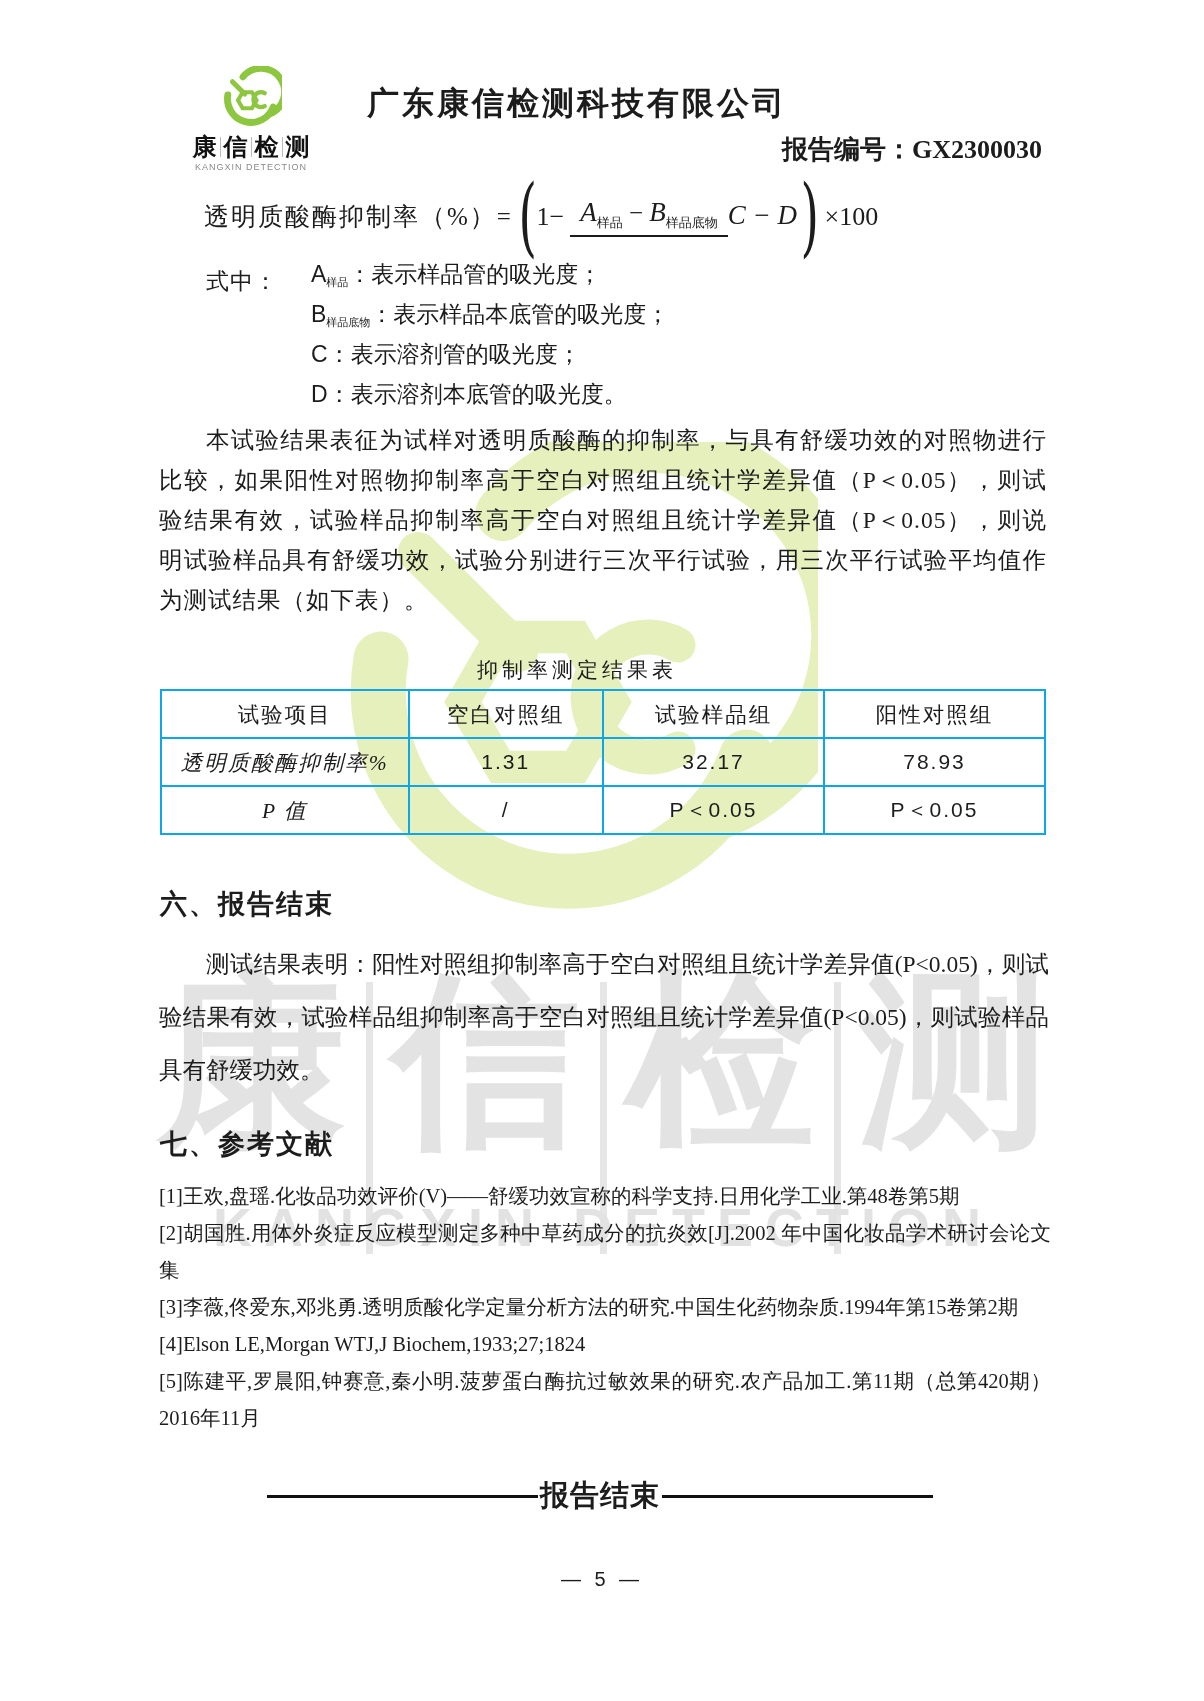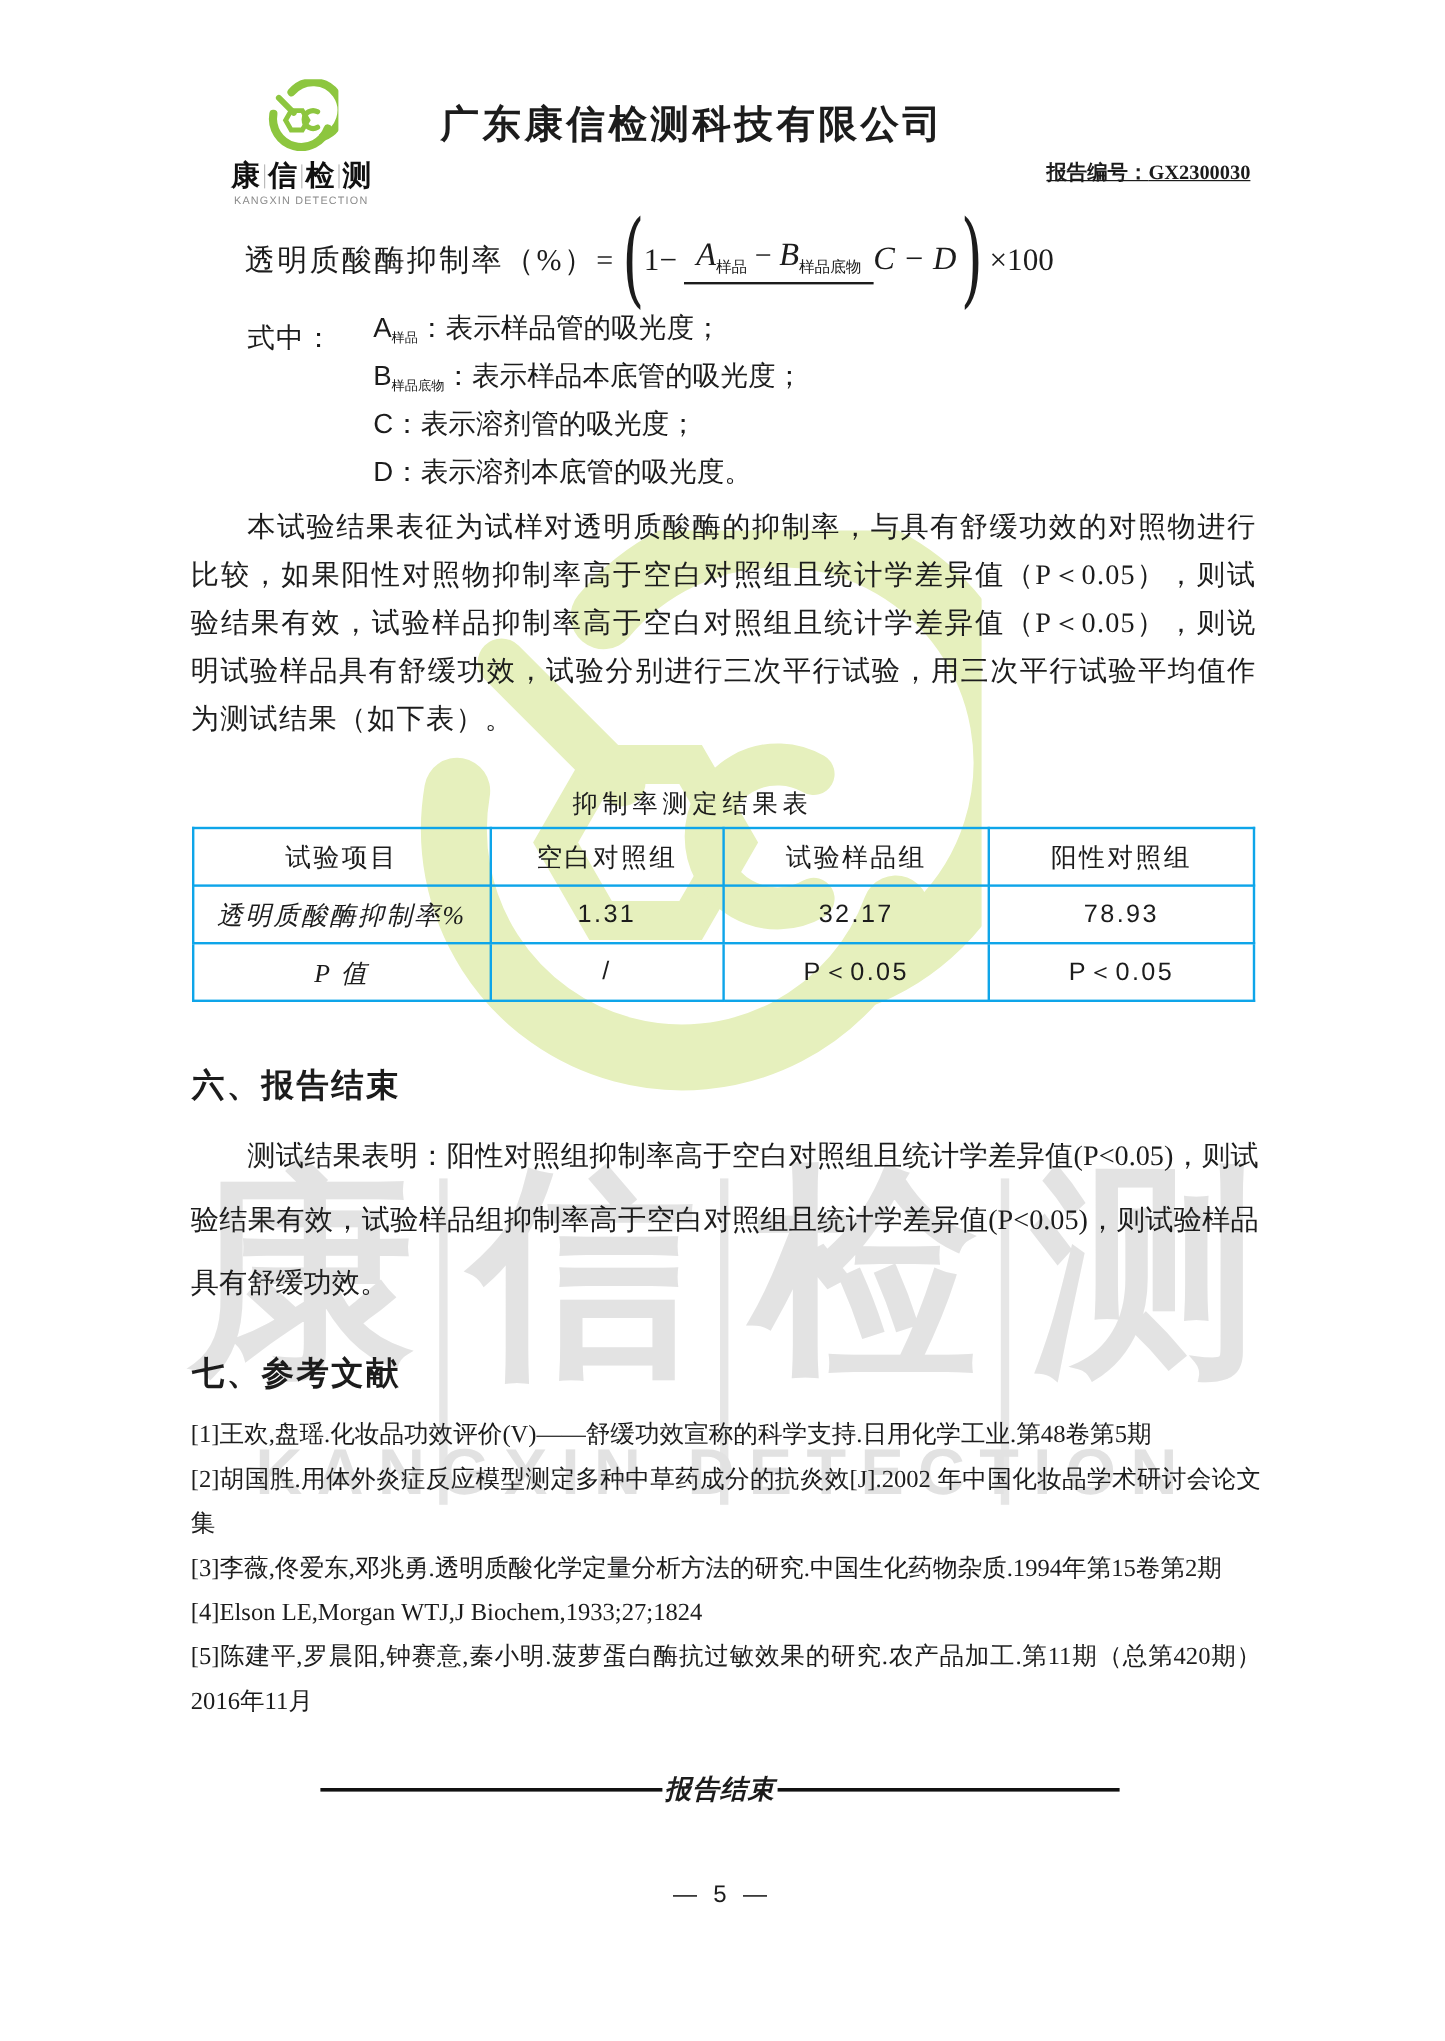--- a/index.html
+++ b/index.html
@@ -17,21 +17,21 @@
          letter-spacing:12px;color:#e2e2e2;text-align:center;margin-top:28px;white-space:nowrap;}
   
   .logo{position:absolute;left:186px;top:66px;width:130px;text-align:center;z-index:2;}
   .logo-icon{display:block;margin:0 auto;}
   .logo-cn{display:flex;justify-content:center;align-items:center;margin-top:2px;
            font-weight:700;font-size:24px;color:#111;line-height:1.1;}
   .logo-cn .sep{width:1px;height:20px;background:#bbb;margin:0 3px;}
   .logo-en{font-family:"Liberation Sans","DejaVu Sans",sans-serif;font-size:9px;color:#8a8a8a;letter-spacing:1px;margin-top:2px;}
   .company-title{position:absolute;top:82px;left:0;width:1154px;text-align:center;
                  font-size:32px;font-weight:700;letter-spacing:3px;z-index:2;}
-  .report-no{position:absolute;top:132px;right:162px;font-size:17px;font-weight:700;z-index:2;text-decoration:underline;}
+  .report-no{position:absolute;top:132px;right:162px;font-size:26px;font-weight:700;z-index:2;}
   
   .formula{position:absolute;left:204px;top:178px;display:flex;align-items:center;font-size:25px;z-index:2;}
   .formula .lhs{letter-spacing:2px;margin-right:6px;}
   .paren{font-family:"DejaVu Serif",serif;font-size:86px;font-weight:100;line-height:0.9;
          transform:scaleX(0.55);display:inline-block;margin:0 -8px;}
   .frac{display:inline-flex;flex-direction:row;text-align:center;vertical-align:middle;margin:0 4px;}
   .frac .num{border-bottom:2px solid #1c1c1c;padding:0 10px 3px 10px;}
   .frac .den{padding-top:3px;}
   .mvar{font-style:italic;font-family:"Liberation Serif",serif;font-size:27px;}
   .msub{font-size:13px;vertical-align:-6px;font-style:normal;}
@@ -63,21 +63,21 @@
   .h-section{position:absolute;left:160px;font-size:27px;font-weight:700;letter-spacing:2px;z-index:2;}
   .h-conclusion{top:886px;}
   .conclusion-para{position:absolute;left:159px;top:938px;width:890px;font-size:23.5px;line-height:53px;
                    text-align:justify;text-indent:2em;z-index:2;font-family:Liberation Serif, serif;}
   .h-references{top:1126px;}
   .references{position:absolute;left:159px;top:1178px;width:892px;font-size:20.5px;line-height:37px;z-index:2;}
   .ref-item{text-align:justify;}
   
   .end-divider{position:absolute;top:1476px;left:267px;width:666px;display:flex;align-items:center;z-index:2;}
   .end-divider .line{flex:1;border-top:3px solid #111;}
-  .end-divider .end-label{font-size:22px;font-weight:700;padding:0 2px;letter-spacing:1px;font-style:italic;}
+  .end-divider .end-label{font-size:29px;font-weight:700;padding:0 2px;letter-spacing:1px;}
   .page-no{position:absolute;top:1568px;left:0;width:1204px;text-align:center;
            font-family:"Liberation Sans","DejaVu Sans",sans-serif;font-size:20px;letter-spacing:4px;z-index:2;}
 </style>
 </head>
 <body>
 
 <div class="page">
 
   <svg class="wm-logo" viewBox="0 0 100 100">
     <g fill="none" stroke="#e6f0bd" stroke-linecap="round">

